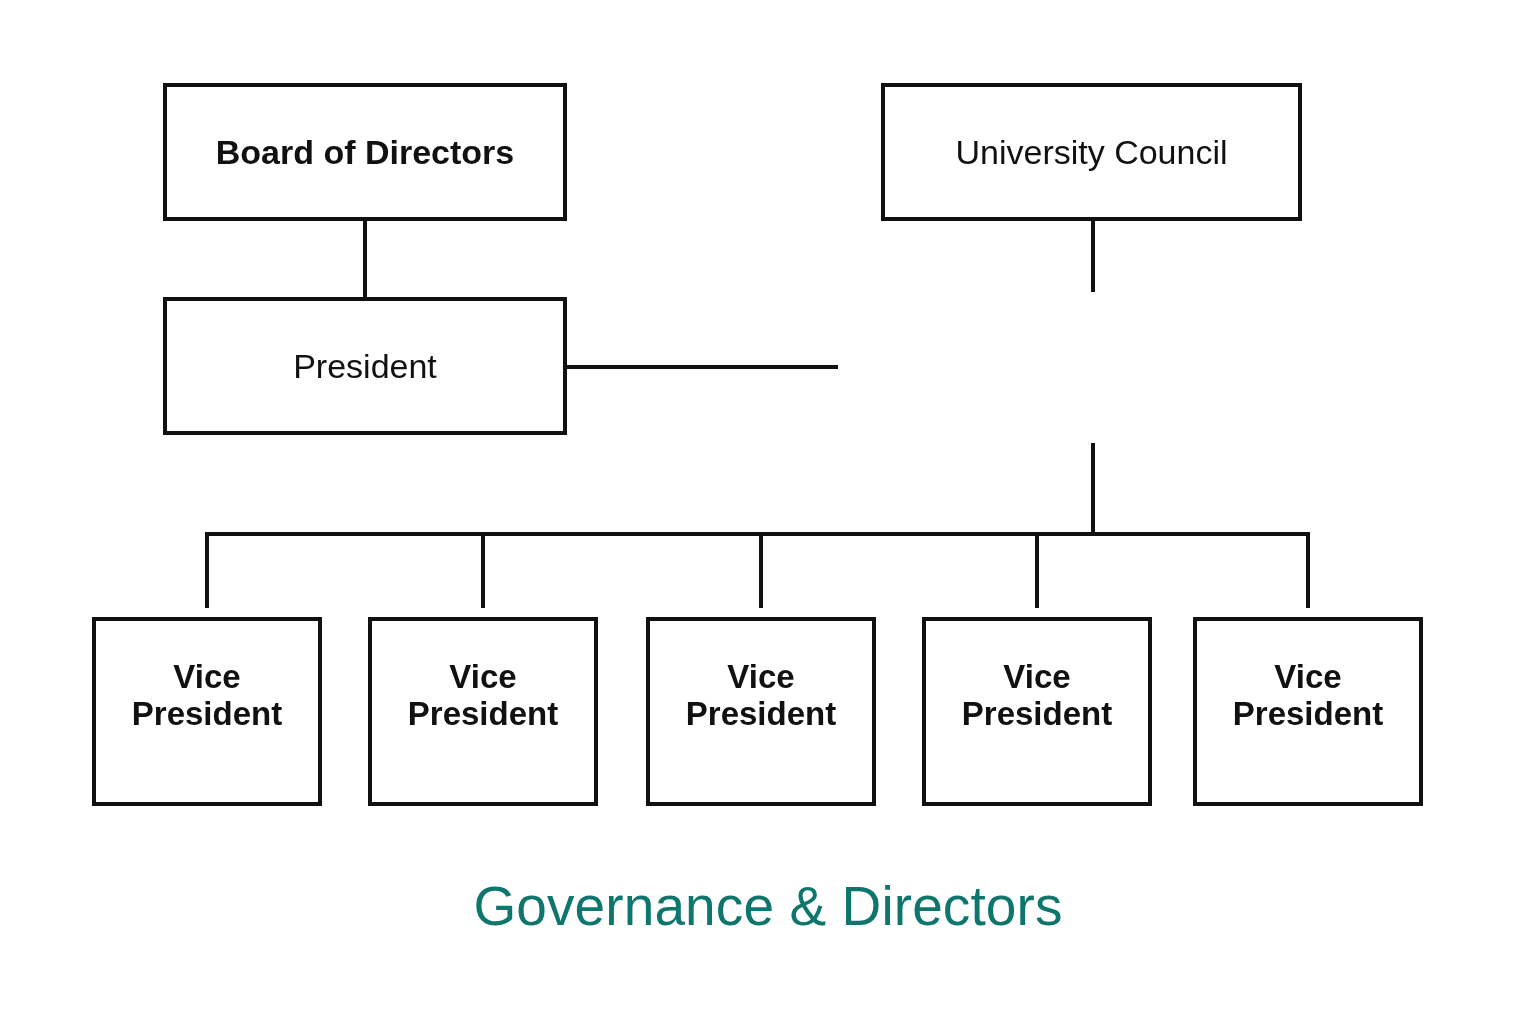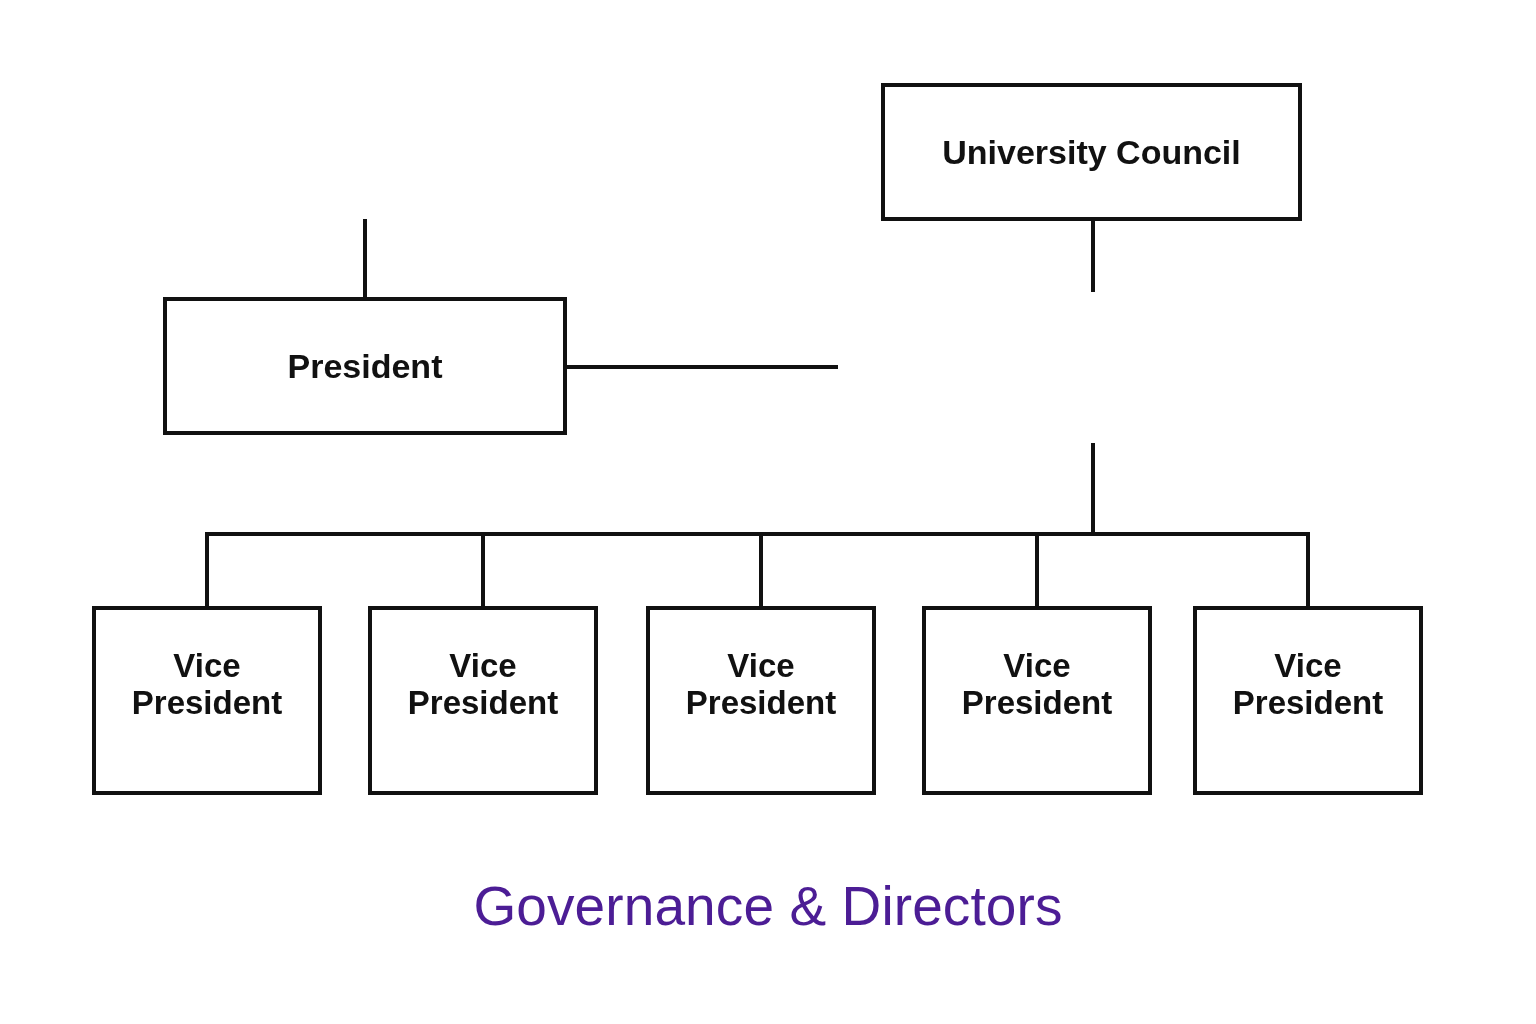--- a/index.html
+++ b/index.html
@@ -29,28 +29,29 @@
     z-index: 2;
   }
   
   .node.wide {
     font-size: 34px;
   }
   .node.bold {
     font-weight: bold;
   }
   .node.regular {
-    font-weight: bold;
+    font-weight: normal;
   }
   
   .node.leaf {
     font-size: 33px;
     font-weight: bold;
     align-items: flex-start;
     padding-top: 38px;
+    margin-top: 11px;
   }
   .leaf-label {
     display: block;
     width: 100%;
   }
   
   .edge {
     position: absolute;
     background: #111111;
     z-index: 1;
@@ -58,40 +59,43 @@
   .edge.v { width: 4px; }
   .edge.h { height: 4px; }
   
   #caption {
     position: absolute;
     left: 0;
     width: 1536px;
     text-align: center;
     font-size: 55px;
     font-weight: normal;
-    color: #4c1d95;
+    color: #0f766e;
     letter-spacing: 0.1px;
   }
 </style>
 </head>
 <body>
 
 <div id="canvas" style="background: rgb(255, 255, 255);">
 
   <div class="edge v" style="left: 363px; top: 219px; height: 80px;"></div>
   <div class="edge v" style="left: 1091px; top: 219px; height: 73px;"></div>
   <div class="edge h" style="left: 565px; top: 365px; width: 273px;"></div>
   <div class="edge v" style="left: 1091px; top: 443px; height: 93px;"></div>
   <div class="edge h" style="left: 205px; top: 532px; width: 1104px;"></div>
   <div class="edge v" style="left: 205px; top: 532px; height: 76px;"></div>
   <div class="edge v" style="left: 481px; top: 532px; height: 76px;"></div>
   <div class="edge v" style="left: 759px; top: 532px; height: 76px;"></div>
   <div class="edge v" style="left: 1035px; top: 532px; height: 76px;"></div>
   <div class="edge v" style="left: 1306px; top: 532px; height: 76px;"></div>
 
+  <div class="node wide bold" style="left: 163px; top: 83px; width: 404px; height: 138px;">
+    <span>Board of Directors</span>
+  </div>
 
   <div class="node wide regular" style="left: 881px; top: 83px; width: 421px; height: 138px;">
     <span>University Council</span>
   </div>
 
   <div class="node wide regular" style="left: 163px; top: 297px; width: 404px; height: 138px;">
     <span>President</span>
   </div>
 
 

